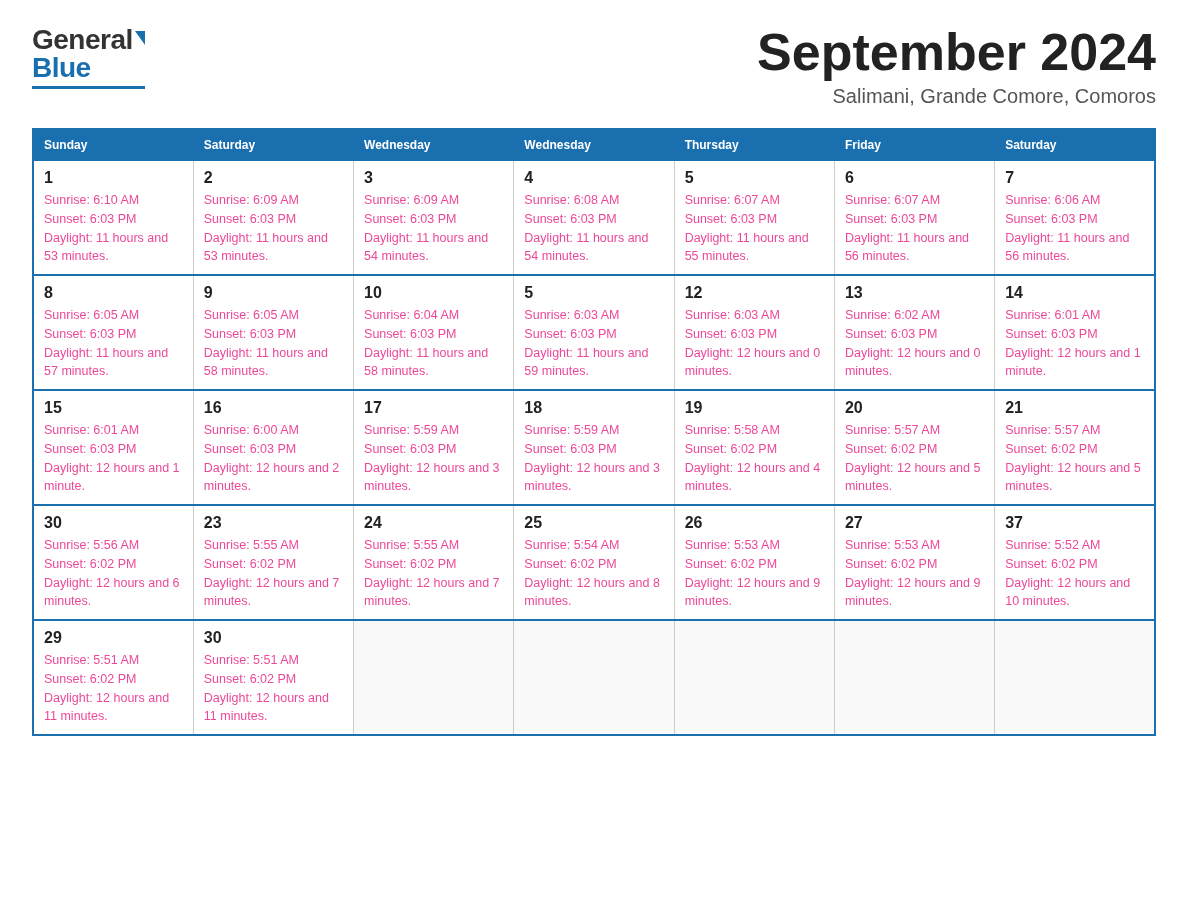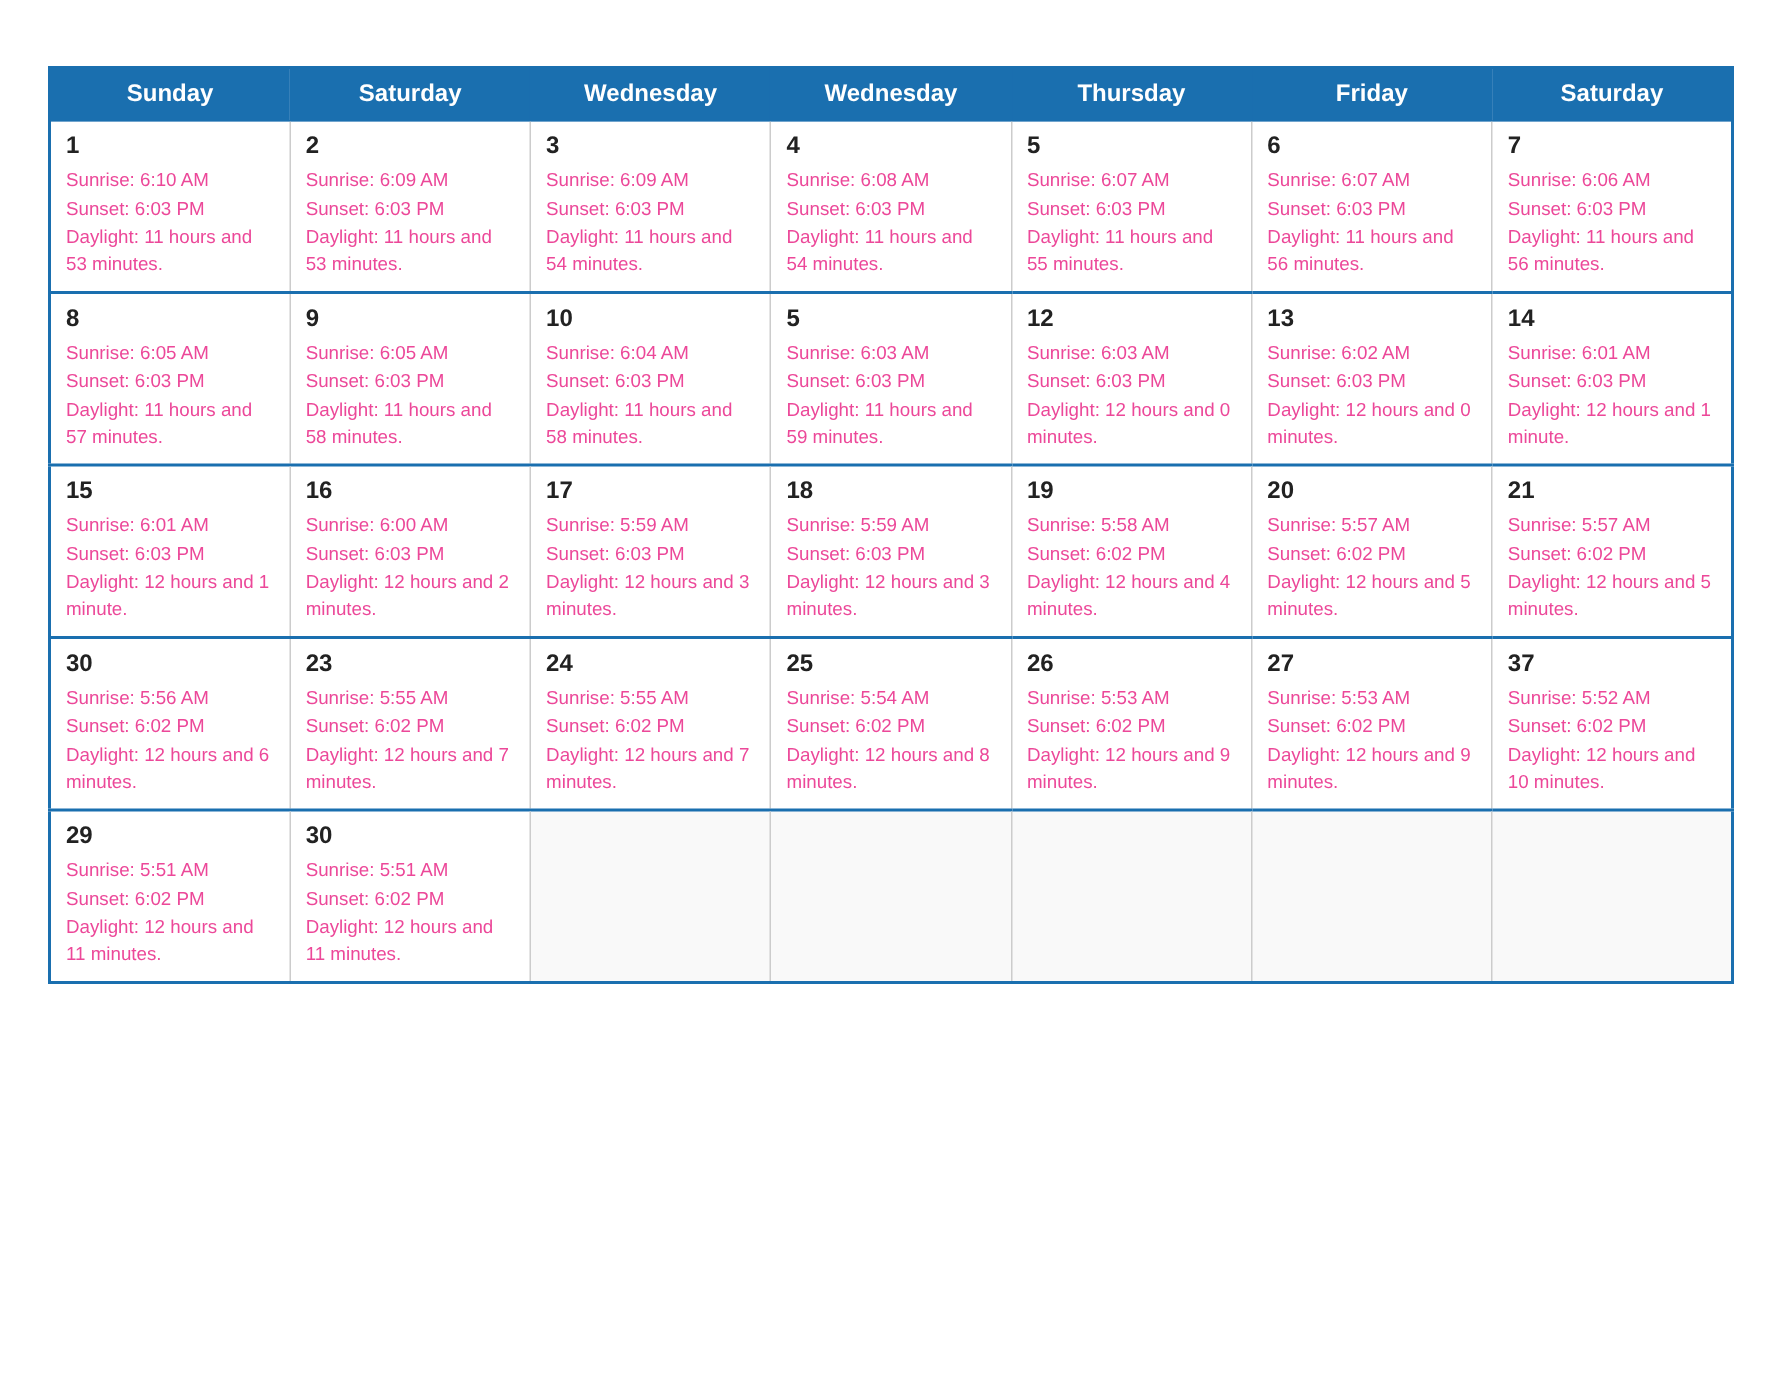--- a/index.html
+++ b/index.html
@@ -65,24 +65,24 @@
       margin-top: 4px;
     }
     .calendar {
       width: 100%;
       border-collapse: collapse;
       border: 2px solid #1a6faf;
     }
     .calendar th {
       background: #1a6faf;
       color: #fff;
-      font-size: 16px;
+      font-size: 12px;
       font-weight: bold;
       padding: 8px 10px;
-      text-align: center;
+      text-align: left;
       border: 1px solid #1a6faf;
     }
     .calendar td {
       vertical-align: top;
       padding: 8px 10px;
       border: 1px solid #ccc;
       width: 14.28%;
       height: 110px;
       font-size: 13px;
       color: #333;
@@ -104,20 +104,34 @@
       color: #ec4899;
     }
     .row-border-top td {
       border-top: 2px solid #1a6faf;
     }
   </style>
 </head>
 <body>
 
 <div class="header">
+  <div class="logo">
+    <div style="display:flex; align-items:center;">
+      <span class="logo-general">General</span>
+      <span class="logo-triangle"></span>
+    </div>
+    <div style="display:flex; align-items:center; margin-top:-4px;">
+      <span class="logo-blue">Blue</span>
+    </div>
+    <div class="logo-line"></div>
+  </div>
+  <div class="title-block">
+    <div class="month-title">September 2024</div>
+    <div class="location">Salimani, Grande Comore, Comoros</div>
+  </div>
 </div>
 
 <table class="calendar">
   <thead>
     <tr>
     <th>Sunday</th>
         <th>Saturday</th>
         <th>Wednesday</th>
         <th>Wednesday</th>
         <th>Thursday</th>

